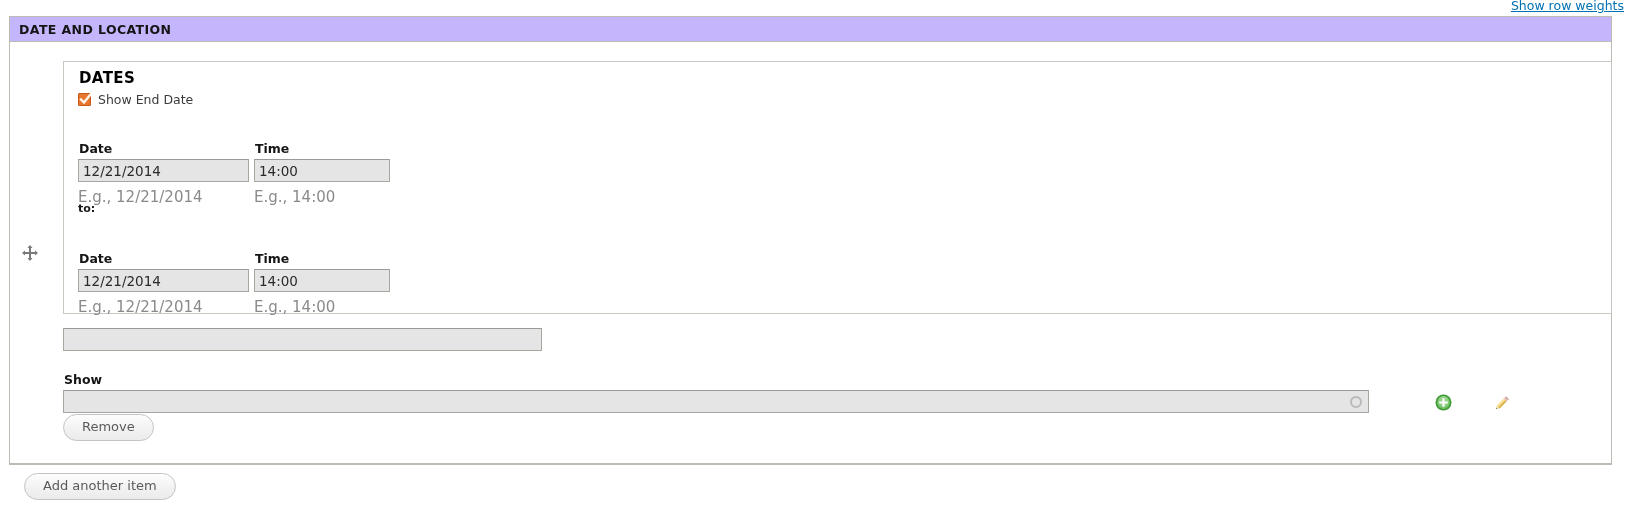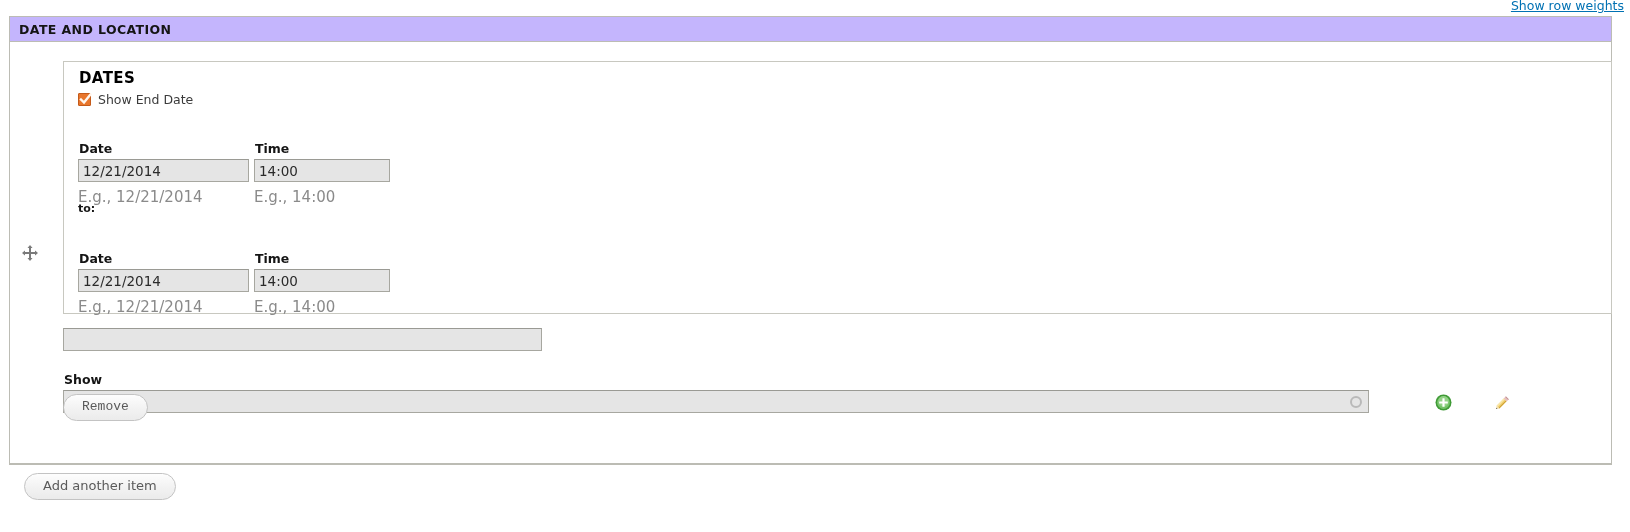--- a/index.html
+++ b/index.html
@@ -212,21 +212,21 @@
     font-size: 13px;
     color: #5a5a5a;
     background: linear-gradient(to bottom, #fdfdfd 0%, #f3f3f3 50%, #ebebeb 100%);
     border: 1px solid #c3c3c3;
     border-radius: 14px;
     padding: 5px 18px 6px 18px;
     cursor: pointer;
     line-height: 1.1;
     white-space: nowrap;
   }
-  .remove-btn { position: absolute; left: 53px; top: 350px; font-family: Liberation Mono, monospace; }
+  .remove-btn { position: absolute; left: 53px; top: 370px; }
 
   .bottom-divider {
     position: absolute;
     left: 9px;
     top: 464px;
     width: 1603px;
     height: 1px;
     background: #bcbcb4;
   }
   .add-item-btn { position: absolute; left: 24px; top: 473px; }

